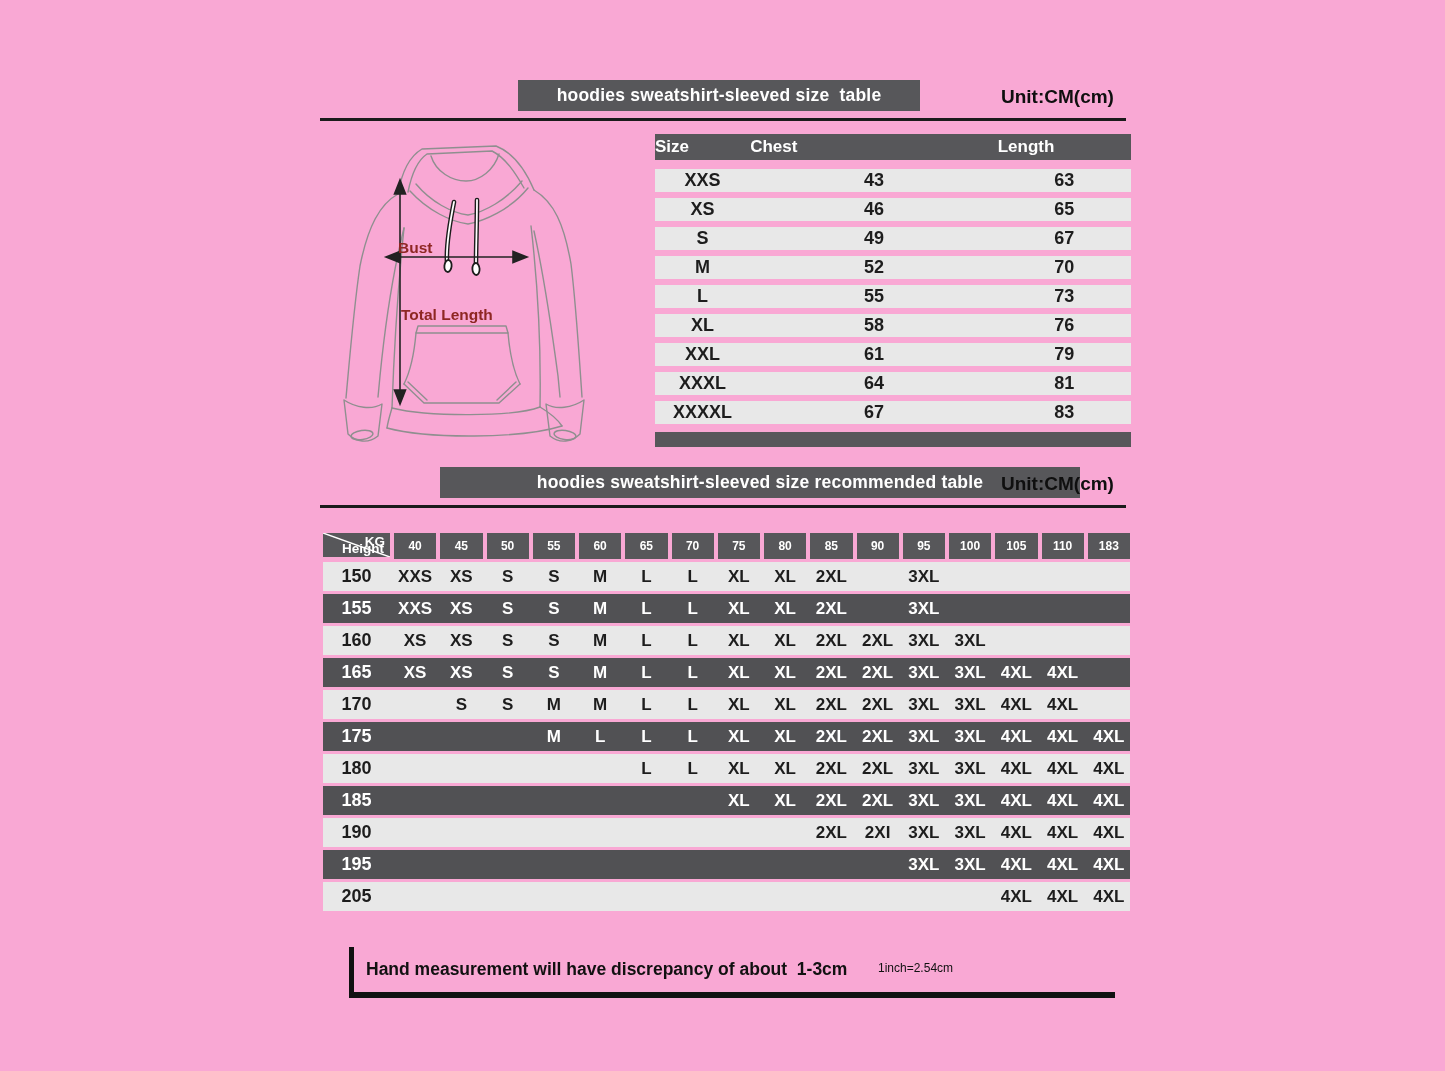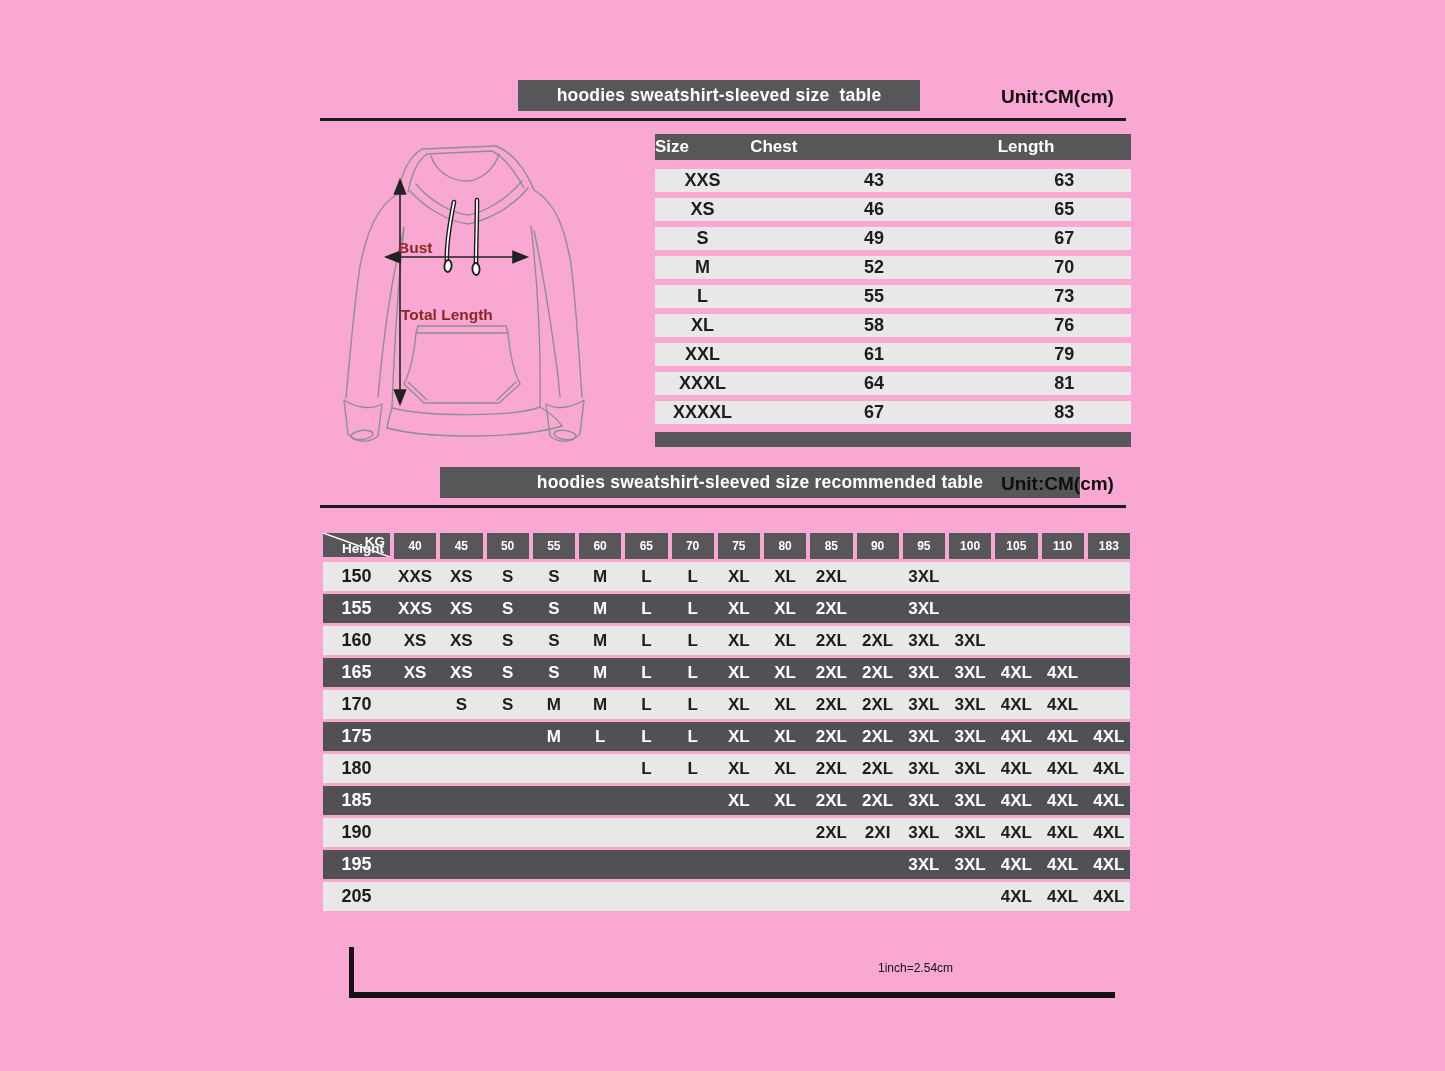--- a/index.html
+++ b/index.html
@@ -424,16 +424,17 @@
           <div class="cell"></div>
           <div class="cell"></div>
           <div class="cell">4XL</div>
           <div class="cell">4XL</div>
           <div class="cell">4XL</div>
         </div>
       </div>
   </div>
 
   <div class="vbar"></div>
+  <div class="note-text">Hand measurement will have discrepancy of about  1-3cm</div>
   <div class="conv-text">1inch=2.54cm</div>
   <div class="hbar"></div>
 
 </div>
 
 </body></html>

